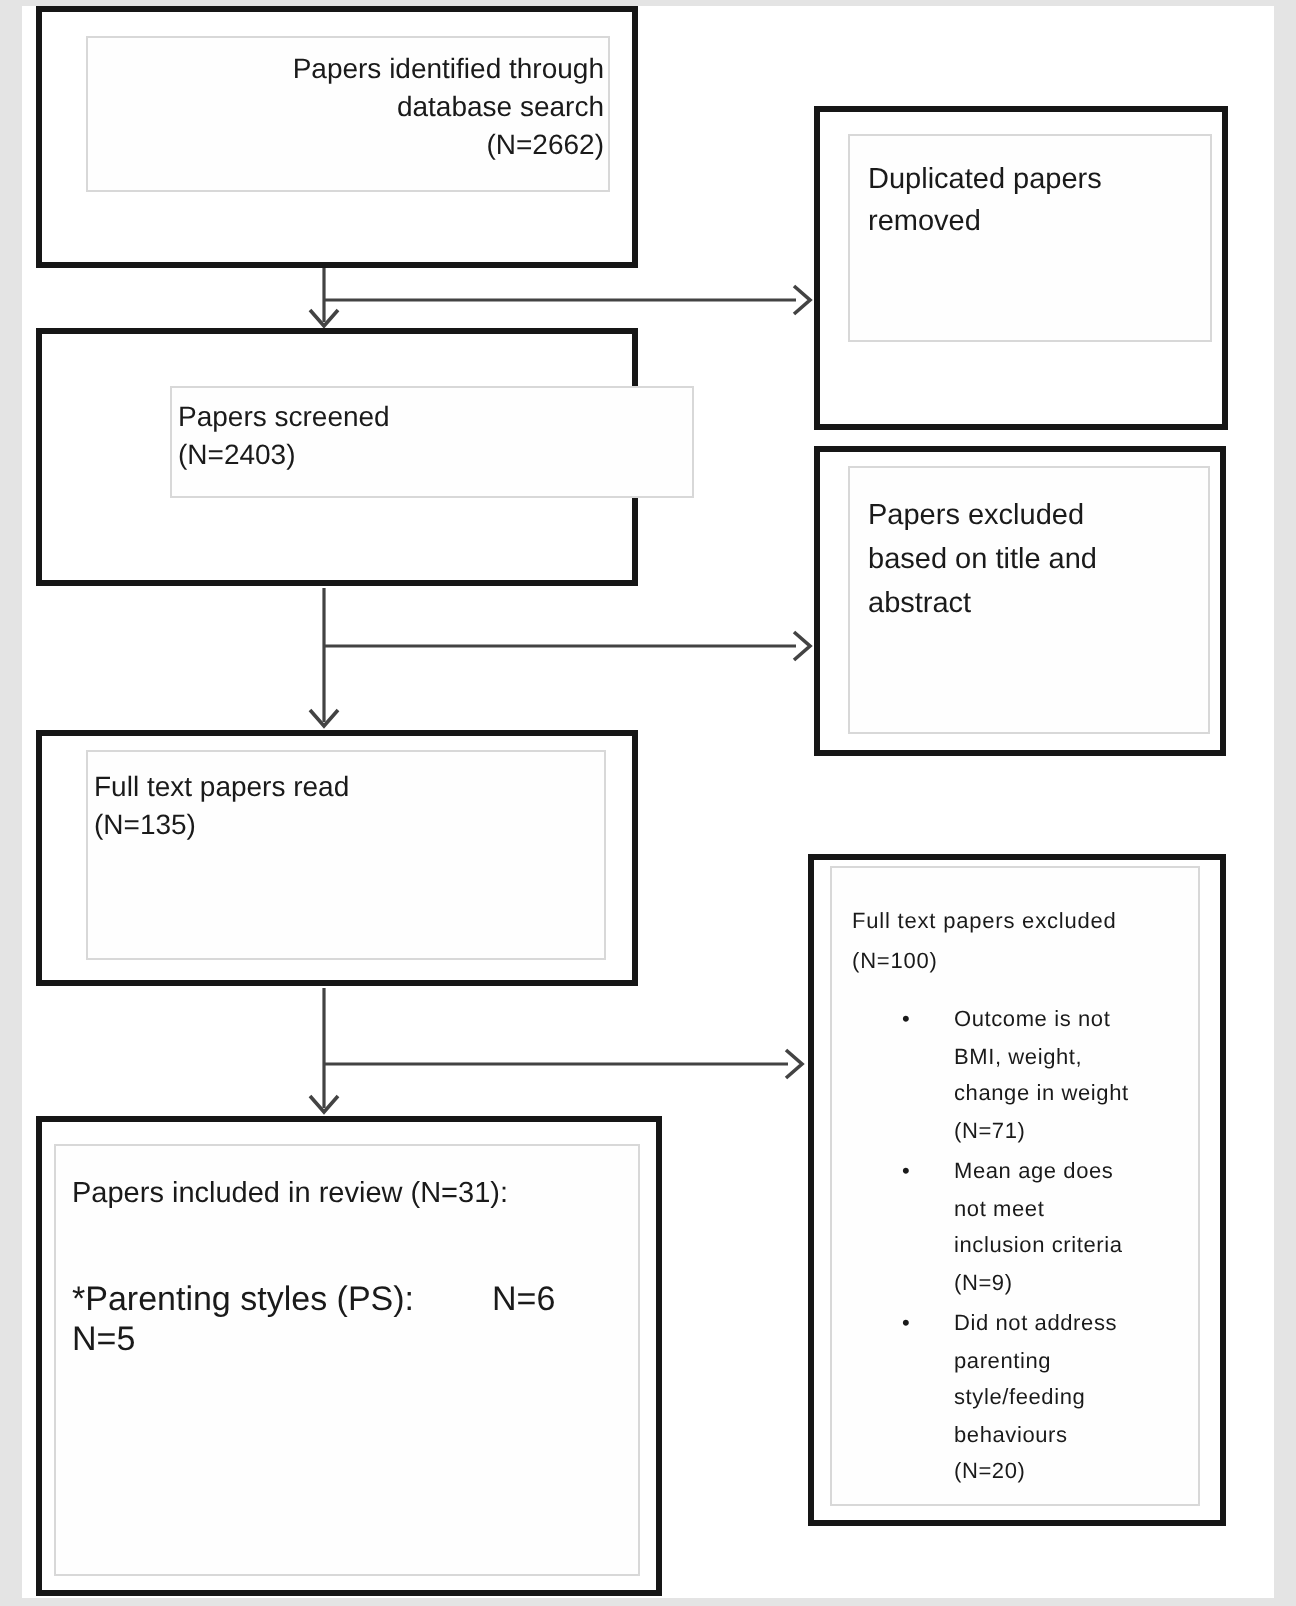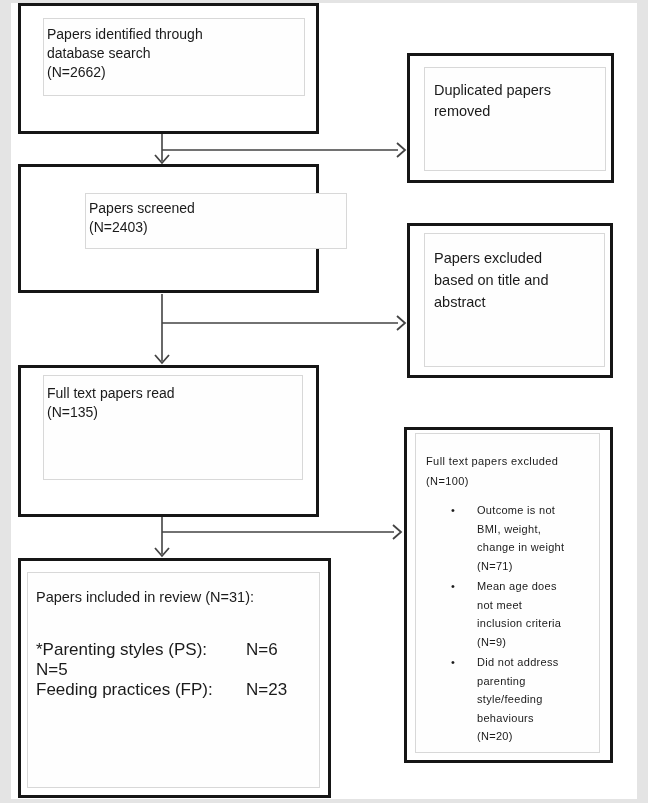--- a/index.html
+++ b/index.html
@@ -32,46 +32,46 @@
     background: #fefefe;
   }
   .txt {
     white-space: pre-line;
     font-size: 14px;
     line-height: 19px;
   }
 
   
   #box-identified { left: 18px; top: 3px;   width: 301px; height: 131px; }
-  #box-identified .inner { left: 22px; top: 12px; width: 262px; height: 78px; }
+  #box-identified .inner { left: 22px; top: 12px; width: 262px; height: 78px; text-align: right; }
   #box-identified .txt   { padding: 6px 2px 0 3px; }
 
   #box-screened   { left: 18px; top: 164px; width: 301px; height: 129px; }
   #box-screened .inner   { left: 22px; top: 26px; width: 262px; height: 56px; margin-left: 42px; }
   #box-screened .txt     { padding: 5px 2px 0 3px; }
 
-  #box-fulltext   { left: 18px; top: 365px; width: 301px; height: 152px; }
+  #box-fulltext   { left: 18px; top: 365px; width: 301px; height: 128px; }
   #box-fulltext .inner   { left: 22px; top: 7px;  width: 260px; height: 105px; }
   #box-fulltext .txt     { padding: 8px 2px 0 3px; }
 
   
   #box-included   { left: 18px; top: 558px; width: 313px; height: 240px; }
   #box-included .inner   { left: 6px; top: 11px; width: 293px; height: 216px; }
   .included-title {
     padding: 14px 4px 0 8px;
     font-size: 14.5px;
     line-height: 20px;
   }
   .included-rows { margin-top: 33px; padding-left: 8px; }
   .inc-row { display: flex; font-size: 17px; line-height: 20px; }
   .inc-label { width: 210px; flex: none; }
   .inc-value { flex: none; }
 
   
-  #box-duplicates { left: 407px; top: 53px; width: 207px; height: 130px; }
+  #box-duplicates { left: 407px; top: 53px; width: 207px; height: 162px; }
   #box-duplicates .inner { left: 14px; top: 11px; width: 182px; height: 104px; }
   #box-duplicates .txt   { padding: 12px 2px 0 9px; font-size: 14.5px; line-height: 21px; }
   #box-duplicates .count { padding: 9px 2px 0 9px; font-size: 14.5px; }
 
   #box-excl-title { left: 407px; top: 223px; width: 206px; height: 155px; }
   #box-excl-title .inner { left: 14px; top: 7px; width: 181px; height: 134px; }
   #box-excl-title .txt   { padding: 13px 2px 0 9px; font-size: 14.5px; line-height: 22px; }
   #box-excl-title .count { padding: 7px 2px 0 9px; font-size: 14.5px; }
 
   #box-excl-full  { left: 404px; top: 427px; width: 209px; height: 336px; }
@@ -201,24 +201,20 @@
     <div class="inner">
       <div class="included-title">Papers included in review (N=31):</div>
       <div class="included-rows">
         <div class="inc-row">
           <span class="inc-label">*Parenting styles (PS):</span>
           <span class="inc-value">N=6</span>
         </div>
         <div class="inc-row">
           <span class="inc-value">N=5</span>
         </div>
-        <div class="inc-row">
-          <span class="inc-label">Feeding practices (FP):</span>
-          <span class="inc-value">N=23</span>
-        </div>
       </div>
     </div>
   </div>
 
   <div class="edge edge-left"></div>
   <div class="edge edge-top"></div>
   <div class="edge edge-right"></div>
   <div class="edge edge-bottom"></div>
 
 </div>

